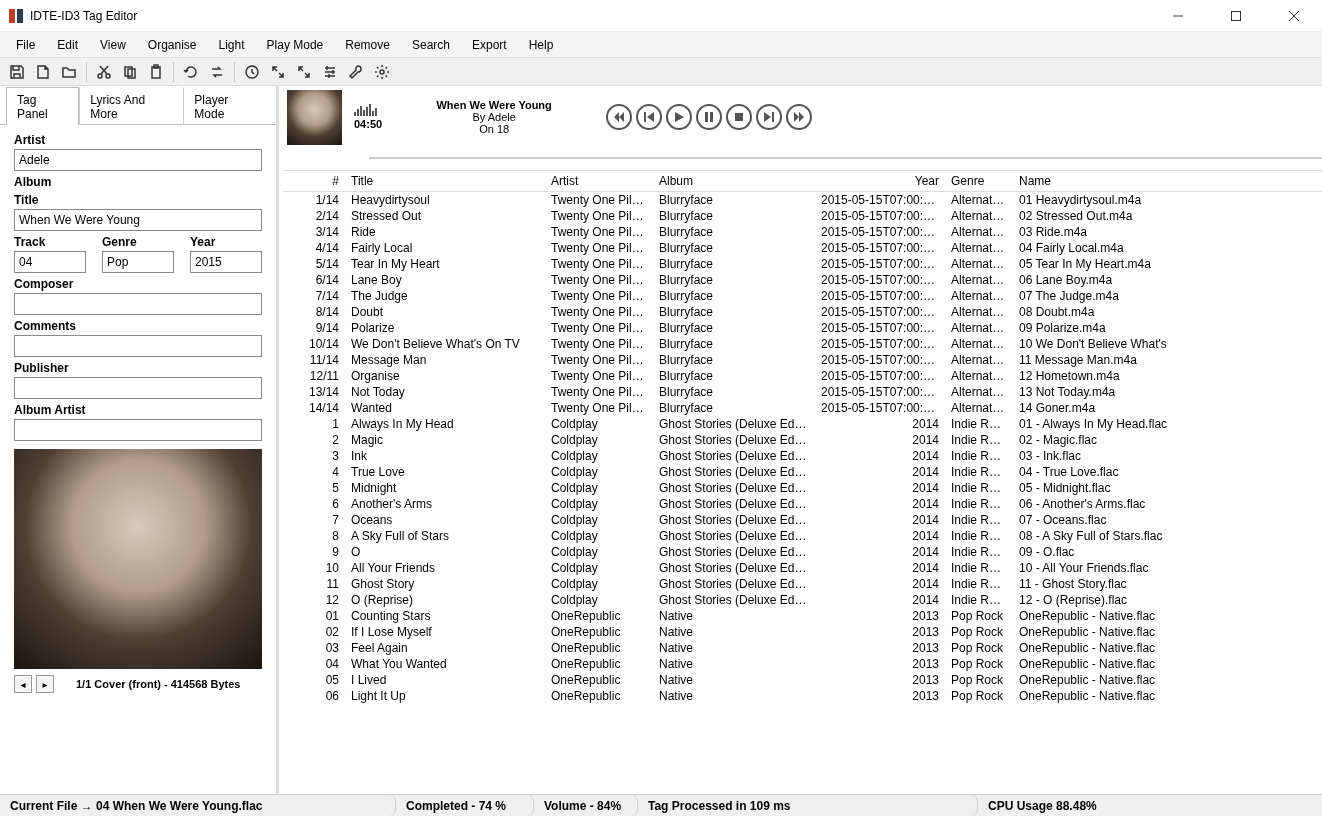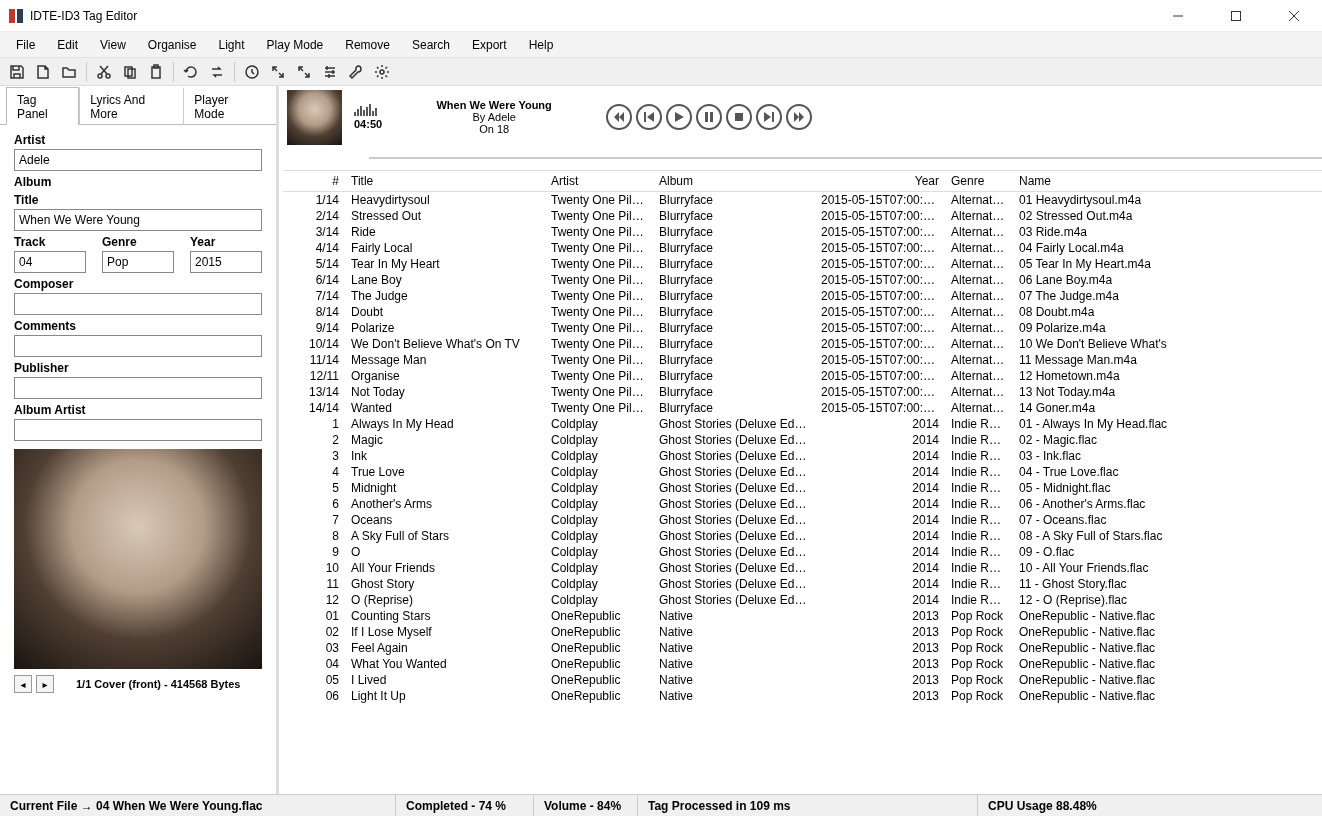--- a/index.html
+++ b/index.html
@@ -60,21 +60,21 @@
 .table-scroll { overflow-y: scroll; height: 100%; }
 table.tracklist { width: 100%; border-collapse: collapse; font-size: 12px; table-layout: fixed; }
 table.tracklist th { text-align: left; font-weight: normal; padding: 3px 6px; border-bottom: 1px solid #ddd; background: #fff; position: sticky; top: 0; white-space: nowrap;}
 table.tracklist th.num, table.tracklist td.num { text-align: right; }
 table.tracklist th.year, table.tracklist td.year { text-align: right; }
 table.tracklist td { padding: 1px 6px; white-space: nowrap; overflow: hidden; text-overflow: ellipsis;}
 .hscroll { height: 16px; overflow-x: scroll; overflow-y: hidden; }
 .hscroll-inner { height: 1px; width: 2000px; }
 
 .statusbar { height: 22px; background: #f0f0f0; border-top: 1px solid #ccc; display: flex; align-items: center; font-size: 12px; }
-.statusbar > div { padding: 0 10px; border-right: 1px solid #ccc; height: 100%; display:flex; align-items:center;}
+.statusbar > div { padding: 0 10px; border-right: 1px solid #ccc; height: 100%; display:flex; align-items:center;border-radius:7px;}
 .statusbar > div:first-child { flex: 0 0 396px; font-weight: bold;}
 .statusbar > div:nth-child(2){ flex:0 0 138px; font-weight:bold;}
 .statusbar > div:nth-child(3){ flex:0 0 104px; font-weight:bold;text-align:right;}
 .statusbar > div:nth-child(4){ flex:0 0 340px; font-weight:bold;}
 .statusbar > div:last-child { border-right:none; font-weight:bold;}
 
 
 .face { background: radial-gradient(circle at 50% 35%, #d9c9b8 0%, #b29c87 35%, #4f3f33 60%, #1a1410 100%); }
 </style>
 </head>

